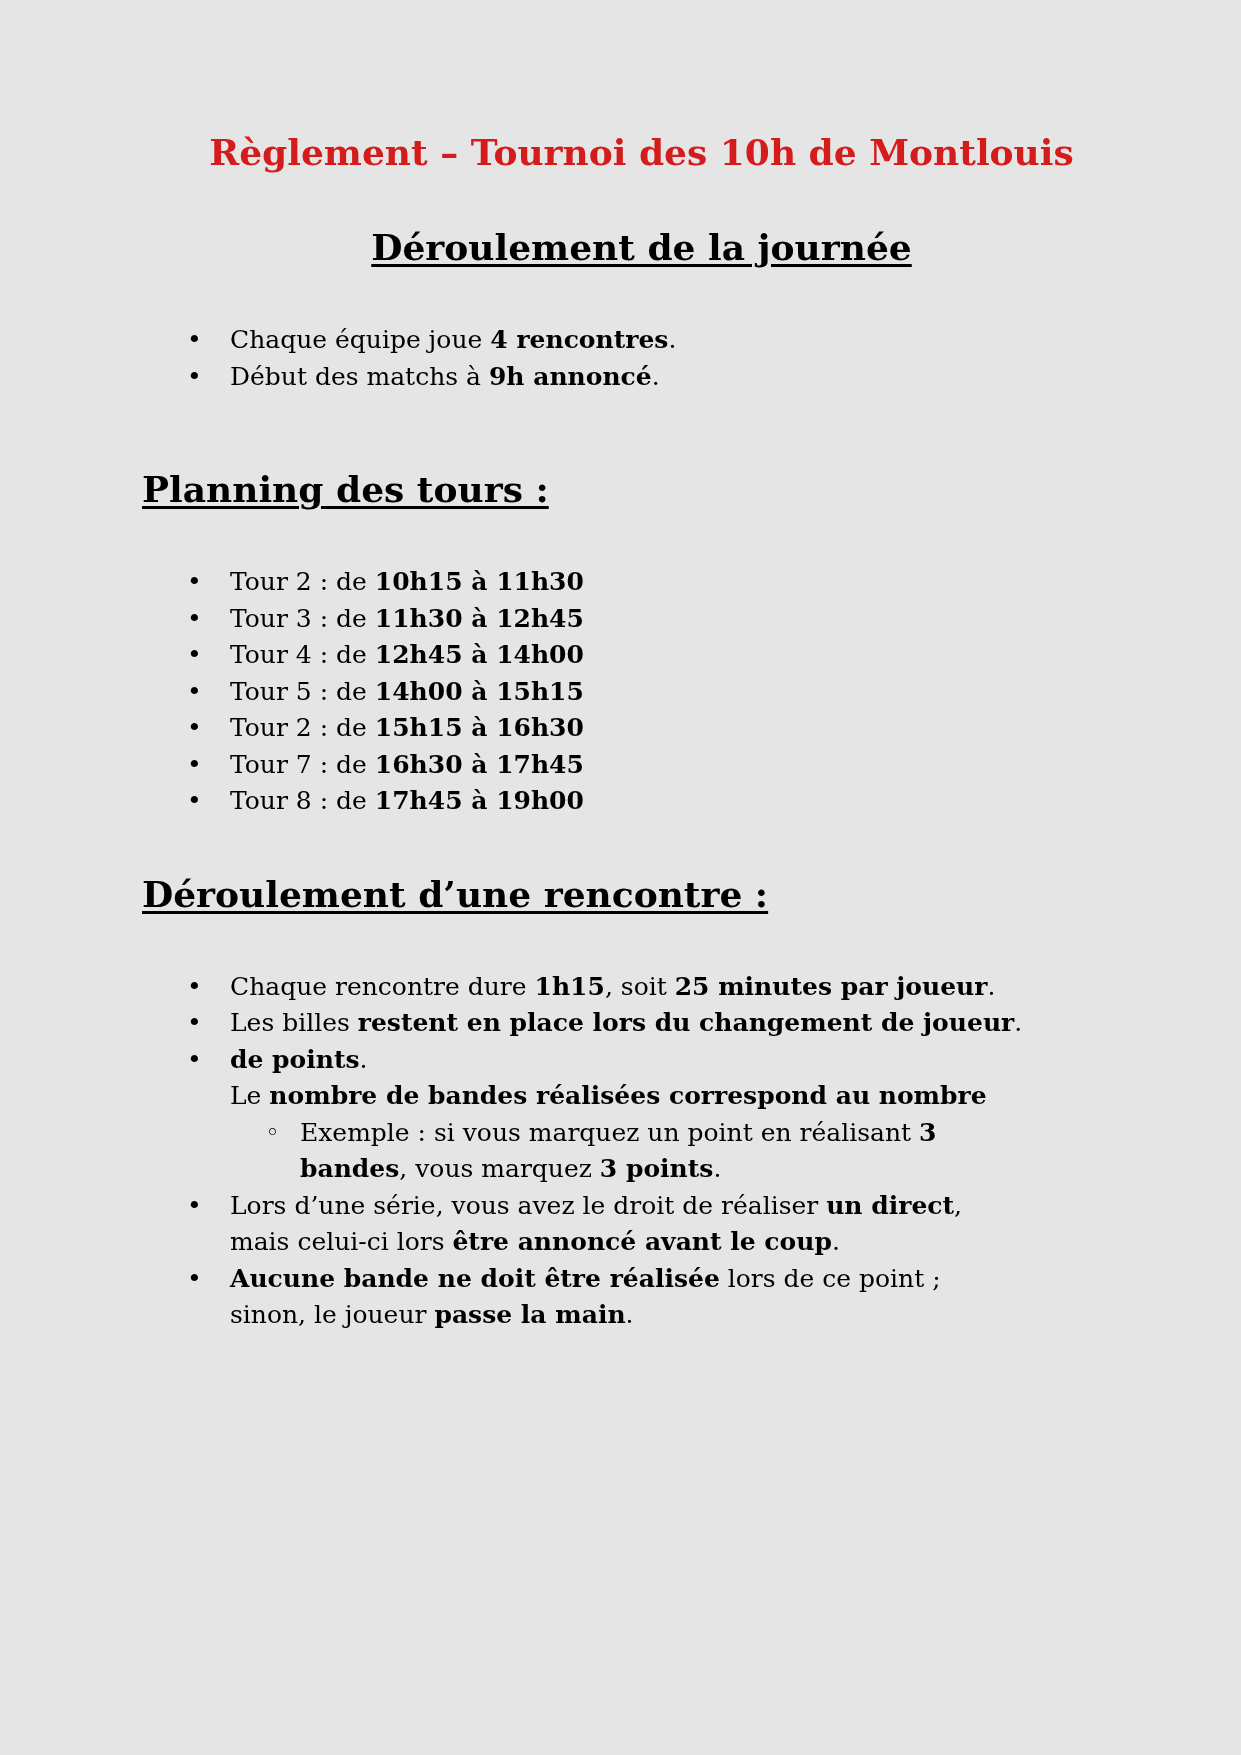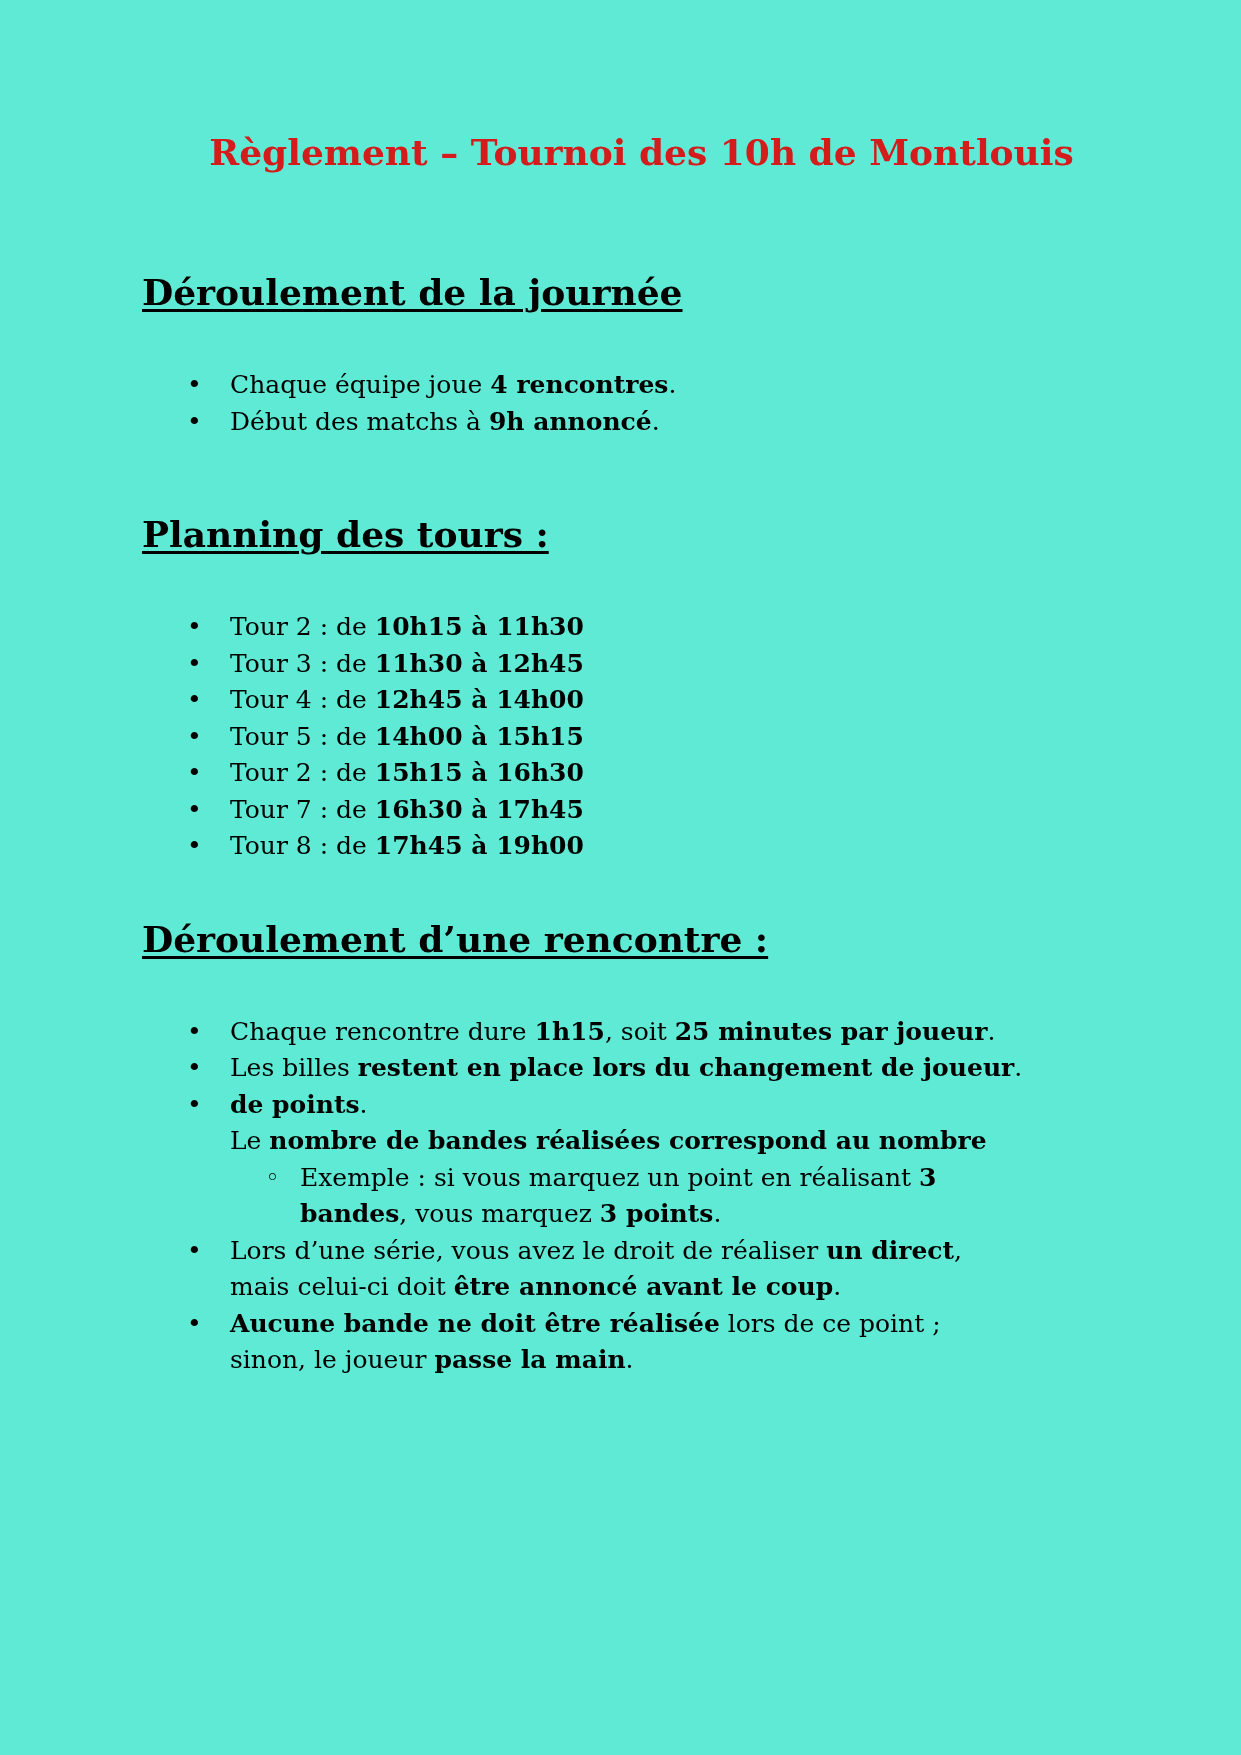--- a/index.html
+++ b/index.html
@@ -5,21 +5,21 @@
   html, body {
     margin: 0;
     padding: 0;
     background: #ffffff;
   }
   .page {
     position: relative;
     width: 1241px;
     height: 1755px;
     box-sizing: border-box;
-    background: #5eead4;
+    background: #e5e5e5;
     padding: 130px 100px 0 142px;
     font-family: "DejaVu Serif", serif;
     font-size: 25px;
     color: #000000;
   }
   .doc-title {
     margin: 0;
     font-size: 36px;
     line-height: 45px;
     font-weight: bold;
@@ -29,21 +29,21 @@
   .section-heading {
     margin: 0;
     font-size: 36px;
     line-height: 45px;
     font-weight: bold;
     color: #000000;
     text-decoration: underline;
     text-decoration-thickness: 3px;
     text-underline-offset: 4px;
   }
-  .section-1 .section-heading { margin-top: 95px; }
+  .section-1 .section-heading { margin-top: 50px; text-align: center; }
   .section-2 .section-heading { margin-top: 72px; }
   .section-3 .section-heading { margin-top: 52px; }
 
   ul.bullet-list {
     list-style: none;
     margin: 52px 0 0 0;
     padding: 0;
     line-height: 36.5px;
   }
   ul.bullet-list > li {
@@ -134,21 +134,21 @@
           <div class="line"><span>Le </span><span class="bold">nombre de bandes réalisées correspond au nombre</span></div>
           <ul class="sub-list">
             <li>
               <div class="line"><span>Exemple : si vous marquez un point en réalisant </span><span class="bold">3</span></div>
               <div class="line"><span class="bold">bandes</span><span>, vous marquez </span><span class="bold">3 points</span><span>.</span></div>
             </li>
           </ul>
         </li>
         <li>
           <div class="line"><span>Lors d’une série, vous avez le droit de réaliser </span><span class="bold">un direct</span><span>,</span></div>
-          <div class="line"><span>mais celui-ci doit </span><span class="bold">être annoncé avant le coup</span><span>.</span></div>
+          <div class="line"><span>mais celui-ci lors </span><span class="bold">être annoncé avant le coup</span><span>.</span></div>
         </li>
         <li>
           <div class="line"><span class="bold">Aucune bande ne doit être réalisée</span><span> lors de ce point ;</span></div>
           <div class="line"><span>sinon, le joueur </span><span class="bold">passe la main</span><span>.</span></div>
         </li>
       </ul>
   </div>
 
 </div>
 

